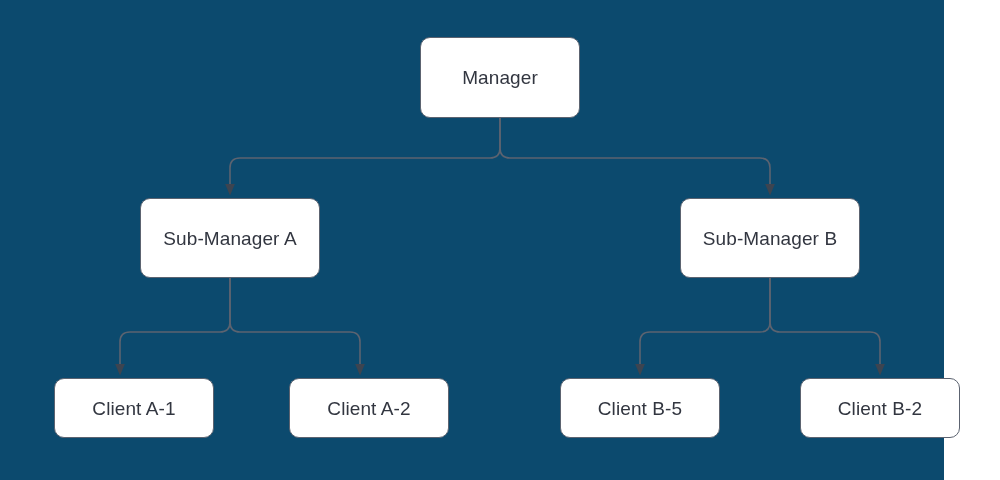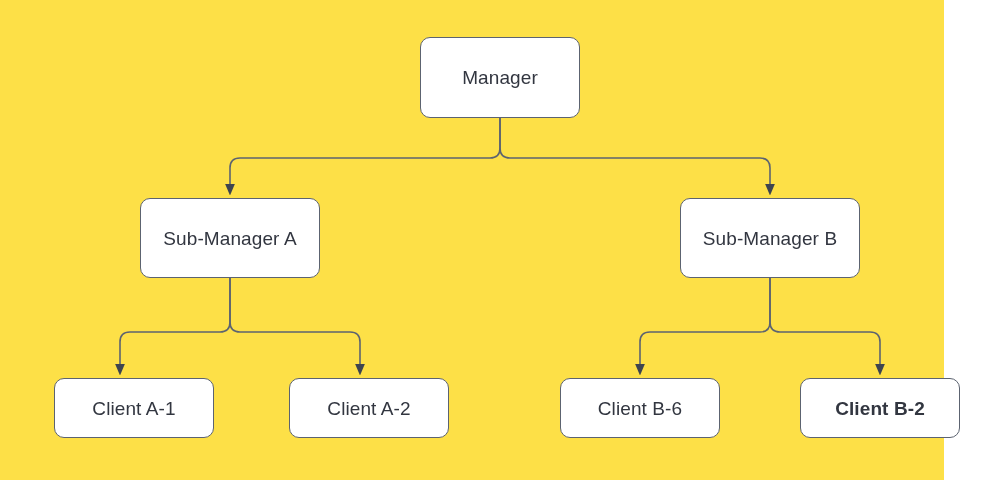--- a/index.html
+++ b/index.html
@@ -11,21 +11,21 @@
   body {
     width: 1000px;
     height: 480px;
     font-family: "Liberation Sans", sans-serif;
     overflow: hidden;
   }
   #canvas {
     position: relative;
     width: 944px;
     height: 480px;
-    background: #fde047;
+    background: #0c4a6e;
   }
   #edges {
     position: absolute;
     left: 0;
     top: 0;
     width: 1000px;
     height: 480px;
   }
   .node {
     position: absolute;
@@ -89,20 +89,20 @@
 
   <div class="node" style="left:40px; top:378px; width:160px; height:60px;margin-left:14px;">
     <span class="node-label">Client A-1</span>
   </div>
 
   <div class="node" style="left:289px; top:378px; width:160px; height:60px;">
     <span class="node-label">Client A-2</span>
   </div>
 
   <div class="node" style="left:560px; top:378px; width:160px; height:60px;">
-    <span class="node-label">Client B-6</span>
+    <span class="node-label">Client B-5</span>
   </div>
 
-  <div class="node" style="left:800px; top:378px; width:160px; height:60px;font-weight:bold;">
+  <div class="node" style="left:800px; top:378px; width:160px; height:60px;">
     <span class="node-label">Client B-2</span>
   </div>
 
 </div>
 
 </body></html>

